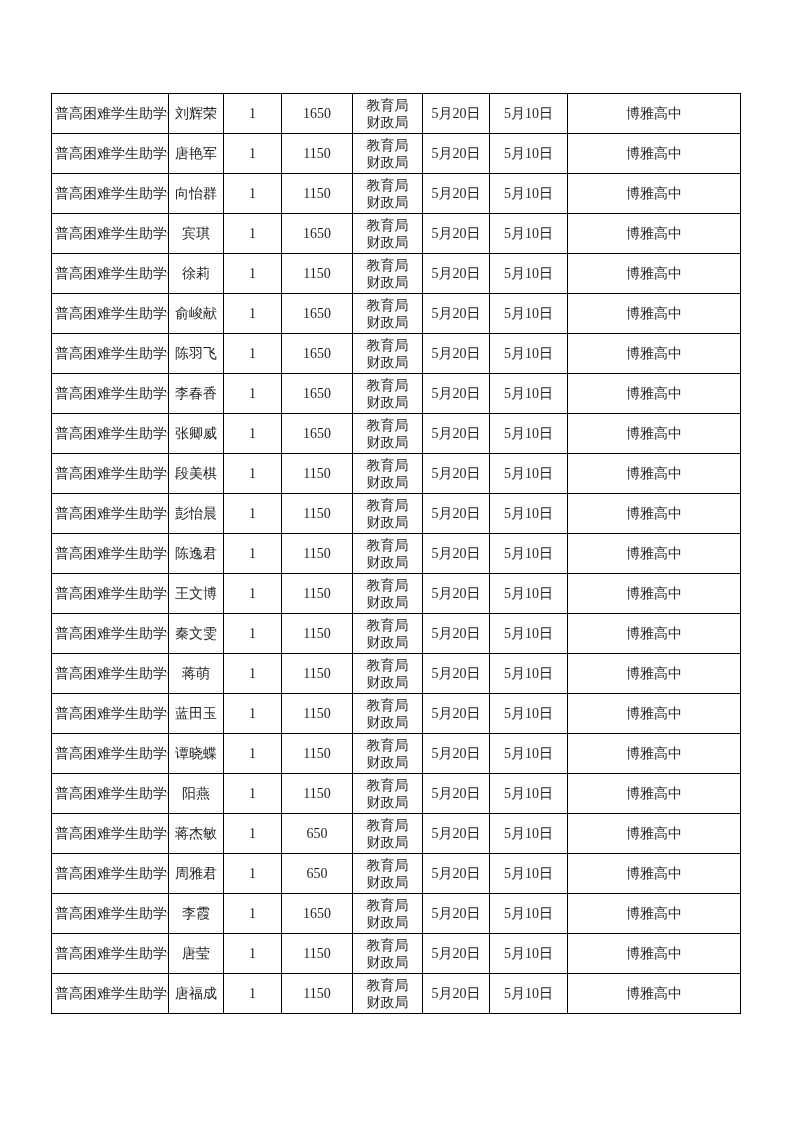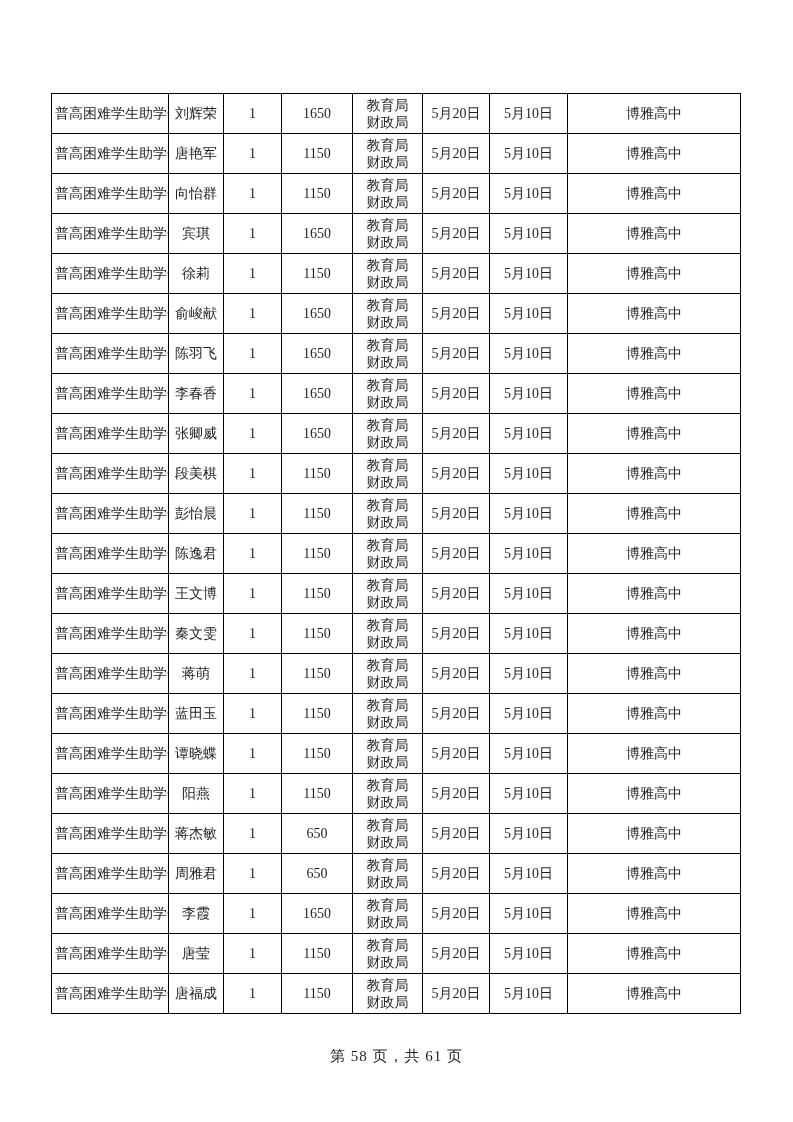--- a/index.html
+++ b/index.html
@@ -294,15 +294,14 @@
           <td class="c2">1</td>
           <td class="c3">1150</td>
           <td class="c4">教育局财政局</td>
           <td class="c5">5月20日</td>
           <td class="c6">5月10日</td>
           <td class="c7">博雅高中</td>
         </tr>
       </tbody>
   </table>
 
-  <div class="page-footer">第 58 页，共 61 页</div>
 
 </div>
 
 </body></html>

